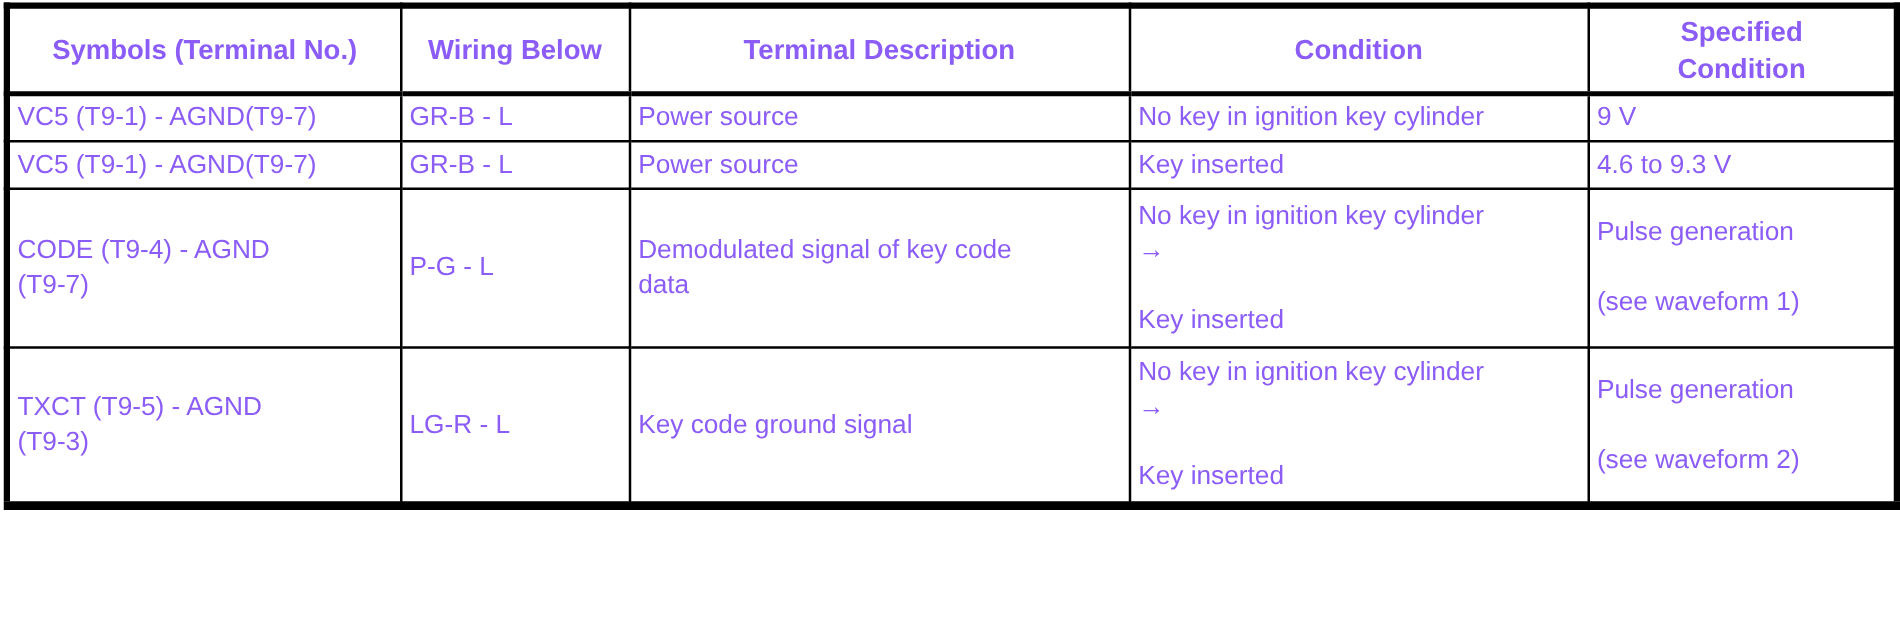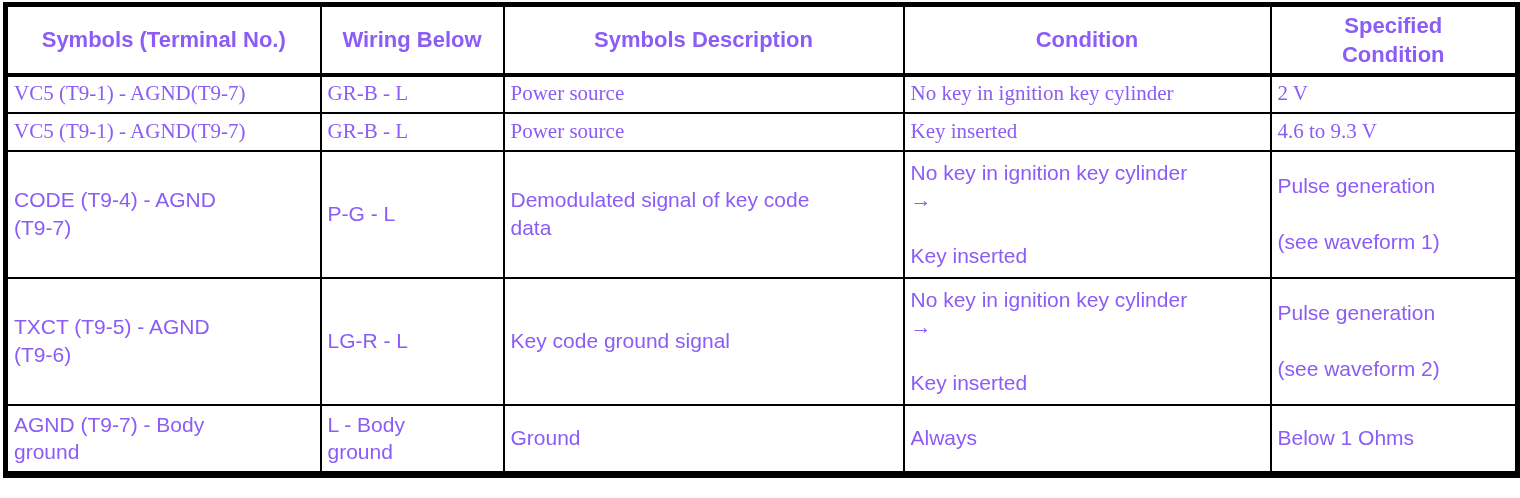--- a/index.html
+++ b/index.html
@@ -36,21 +36,21 @@
     text-align: left;
     font-weight: normal;
   }
   table.spec thead th {
     border-bottom-width: 4px;
     font-weight: bold;
     text-align: center;
     font-size: 22px;
   }
   thead tr        { height: 70px; }
-  tbody tr.r-sm   { height: 38px; font-family: Liberation Serif, serif; }
+  tbody tr.r-sm   { height: 38px; }
   tbody tr.r-lg   { height: 127px; }
   tbody tr.r-md   { height: 70px; }
   .col-symbols    { width: 315px; }
   .col-wiring     { width: 183px; }
   .col-desc       { width: 400px; }
   .col-cond       { width: 367px; }
   .col-spec       { width: 247px; }
 </style>
 </head>
 <body>
@@ -61,33 +61,33 @@
       <col class="col-symbols">
       <col class="col-wiring">
       <col class="col-desc">
       <col class="col-cond">
       <col class="col-spec">
     </colgroup>
     <thead>
       <tr>
         <th>Symbols (Terminal No.)</th>
         <th>Wiring Below</th>
-        <th>Symbols Description</th>
+        <th>Terminal Description</th>
         <th>Condition</th>
         <th>Specified
 Condition</th>
       </tr>
     </thead>
     <tbody>
       <tr class="r-sm">
         <td>VC5 (T9-1) - AGND(T9-7)</td>
         <td>GR-B - L</td>
         <td>Power source</td>
         <td>No key in ignition key cylinder</td>
-        <td>2 V</td>
+        <td>9 V</td>
       </tr>
       <tr class="r-sm">
         <td>VC5 (T9-1) - AGND(T9-7)</td>
         <td>GR-B - L</td>
         <td>Power source</td>
         <td>Key inserted</td>
         <td>4.6 to 9.3 V</td>
       </tr>
       <tr class="r-lg">
         <td>CODE (T9-4) - AGND
@@ -98,35 +98,26 @@
         <td>No key in ignition key cylinder
 →
 
 Key inserted</td>
         <td>Pulse generation
 
 (see waveform 1)</td>
       </tr>
       <tr class="r-lg">
         <td>TXCT (T9-5) - AGND
-(T9-6)</td>
+(T9-3)</td>
         <td>LG-R - L</td>
         <td>Key code ground signal</td>
         <td>No key in ignition key cylinder
 →
 
 Key inserted</td>
         <td>Pulse generation
 
 (see waveform 2)</td>
       </tr>
-      <tr class="r-md">
-        <td>AGND (T9-7) - Body
-ground</td>
-        <td>L - Body
-ground</td>
-        <td>Ground</td>
-        <td>Always</td>
-        <td>Below 1 Ohms</td>
-      </tr>
     </tbody>
   </table>
 </div>
 
 </body></html>

